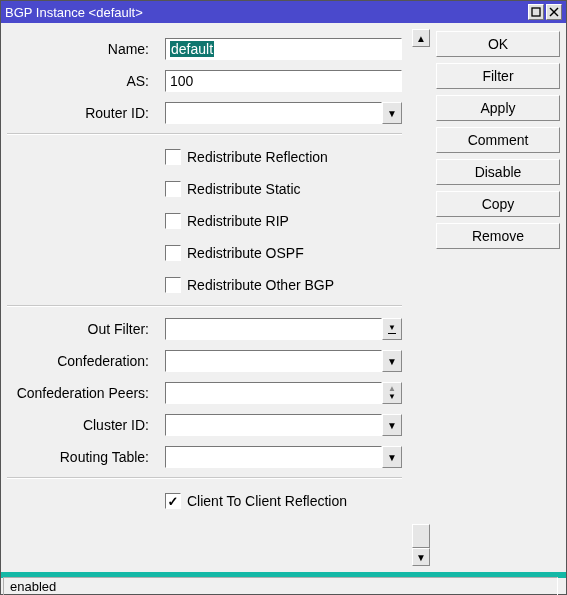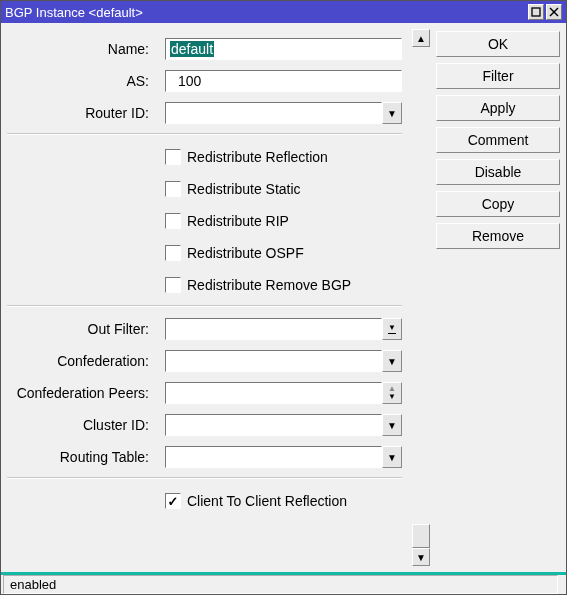--- a/index.html
+++ b/index.html
@@ -128,21 +128,21 @@
     height: 24px;
   }
   .label {
     width: 158px;
     text-align: right;
     padding-right: 16px;
   }
   .text-input {
     flex: 1;
     height: 22px;
-    padding: 2px 12px;
+    padding: 2px 4px;
     background: #fff;
     border-top: 1px solid #777;
     border-left: 1px solid #777;
     border-bottom: 1px solid #fff;
     border-right: 1px solid #fff;
     font-size: 14px;
     font-family: inherit;
     outline: none;
   }
   .dropdown-wrap {
@@ -197,21 +197,21 @@
     margin-right: 6px;
     display: flex;
     align-items: center;
     justify-content: center;
     font-size: 13px;
     font-weight: bold;
     line-height: 1;
   }
   .statusbar {
     height: 22px;
-    border-top: 3px solid #14b8a6;
+    border-top: 6px solid #14b8a6;
     display: flex;
     align-items: center;
     padding: 0 6px;
     background: #f0f0f0;
   }
   .status-cell {
     border-left: 1px solid #b0b0b0;
     border-top: 1px solid #b0b0b0;
     border-bottom: 1px solid #fff;
     border-right: 1px solid #fff;
@@ -302,21 +302,21 @@
           <div class="label"></div>
           <div class="check-wrap">
             <div class="check"></div>
             <span>Redistribute OSPF</span>
           </div>
         </div>
         <div class="row">
           <div class="label"></div>
           <div class="check-wrap">
             <div class="check"></div>
-            <span>Redistribute Remove BGP</span>
+            <span>Redistribute Other BGP</span>
           </div>
         </div>
 
         <hr class="hr">
 
         <div class="row">
           <div class="label">Out Filter:</div>
           <div class="dropdown-wrap">
             <input class="text-input" value="" style="">
             <div class="dd-btn stack">

